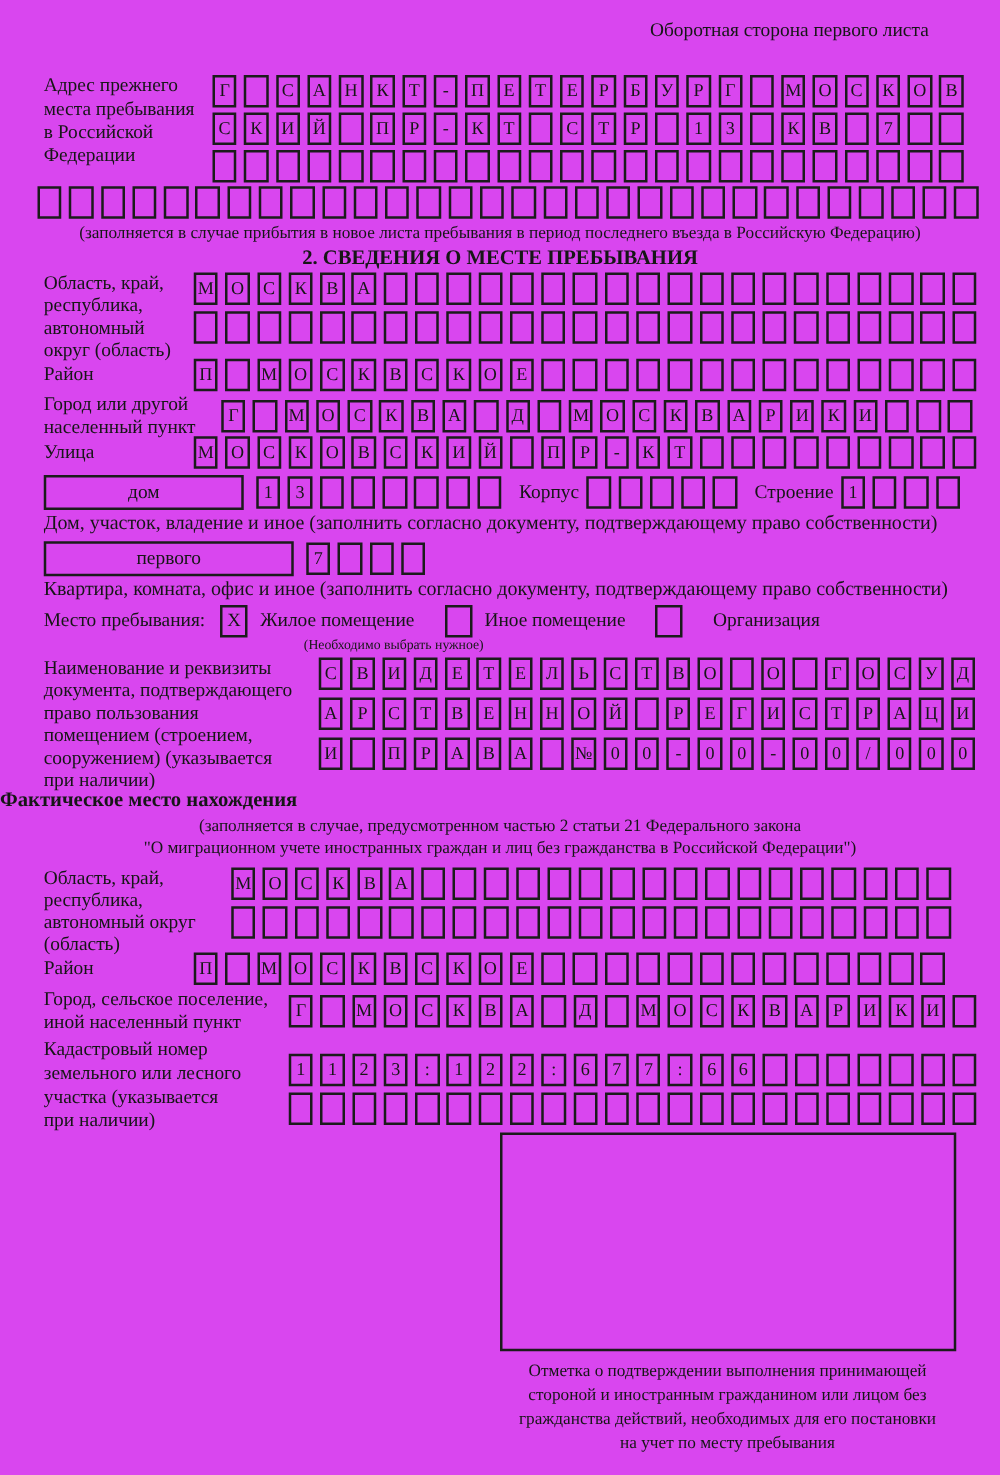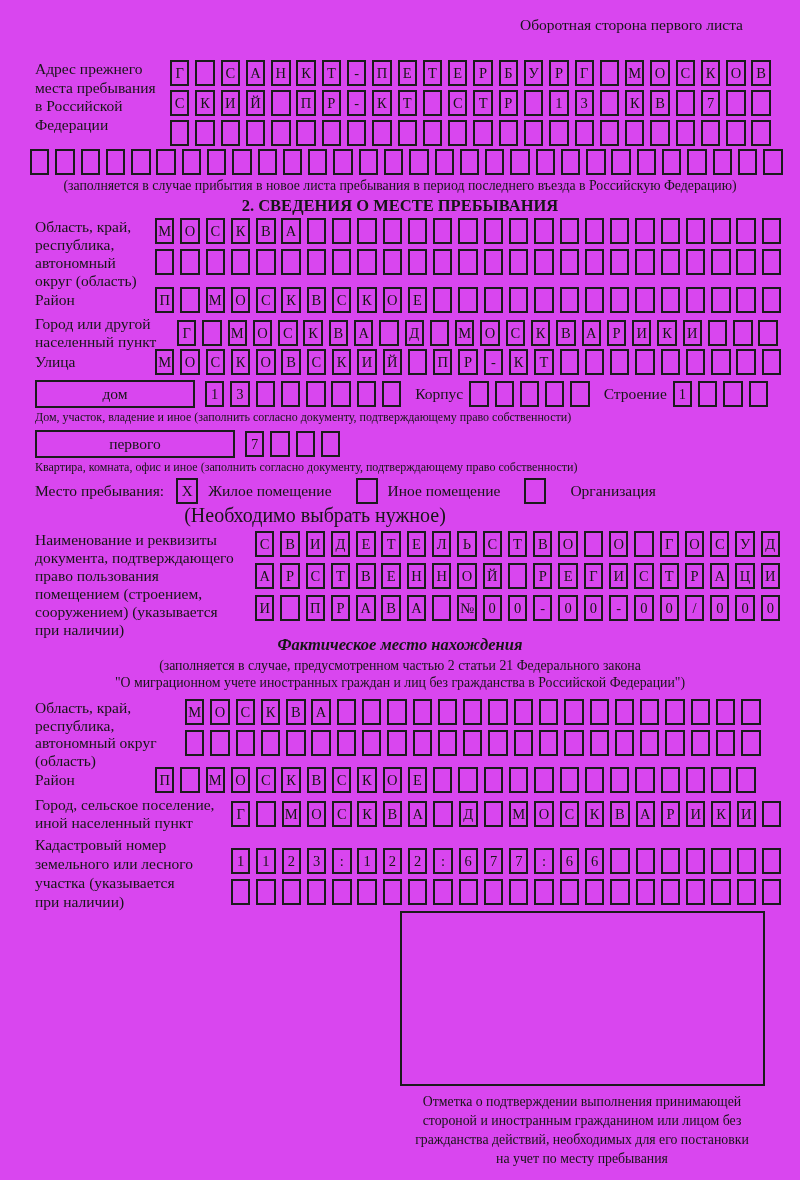--- a/index.html
+++ b/index.html
@@ -45,37 +45,37 @@
 
   .row-street { display: flex; align-items: center; margin: -2px 0 0 35px; }
   .row-street .label { width: 120px; }
 
   .row-house { display: flex; align-items: center; margin: 5px 0 0 35px; }
   .house-box { width: 160px; height: 28px; border: 2px solid #1b1b1b; text-align: center; line-height: 24px; font-size: 15.5px; flex: none; }
   .apt-box   { width: 200px; height: 28px; border: 2px solid #1b1b1b; text-align: center; line-height: 24px; font-size: 15.5px; flex: none; }
   .after-box { margin-left: 10px; }
   .mid-label { margin: 0 6px 0 8px; font-size: 15.5px; flex: none; }
 
-  .note-left { margin: 2px 0 0 35px; font-size: 12px; }
+  .note-left { margin: 2px 0 0 35px; font-size: 16px; }
 
   .row-apt { display: flex; align-items: center; margin: 5px 0 0 35px; }
 
   .row-stay { display: flex; align-items: center; margin: 3px 0 0 35px; font-size: 15.5px; }
   .checkbox {
     width: 22px; height: 26px; border: 2px solid #1b1b1b; margin-left: 12px; flex: none;
     display: flex; align-items: center; justify-content: center; font-size: 15px;
   }
   .opt-label { margin-left: 10px; flex: none; }
   .opt-gap { margin-left: 24px; }
-  .note-stay { width: 560px; margin: 0 0 0 35px; text-align: center; font-size: 20px; }
+  .note-stay { width: 560px; margin: 0 0 0 35px; text-align: center; font-size: 11px; }
 
   .row-doc { display: flex; margin: 4px 0 0 35px; }
   .row-doc .label { width: 220px; line-height: 18px; }
 
-  .fact-title { margin-top: -4px; text-align: center; font-size: 16.5px; font-weight: bold; height: 20px; font-style: italic; }
+  .fact-title { margin-top: -4px; text-align: left; font-size: 16.5px; font-weight: bold; height: 20px; }
   .fact-note { text-align: center; font-size: 13.8px; line-height: 17px; }
   .fact-note.first { margin-top: 2px; }
 
   .fact-region { display: flex; margin: 8px 0 0 35px; }
   .fact-region .label { width: 150px; line-height: 17.5px; }
 
   .fact-district { display: flex; align-items: center; margin: -2px 0 0 35px; }
   .fact-district .label { width: 120px; }
 
   .fact-city { display: flex; align-items: center; margin: 3px 0 0 35px; }

